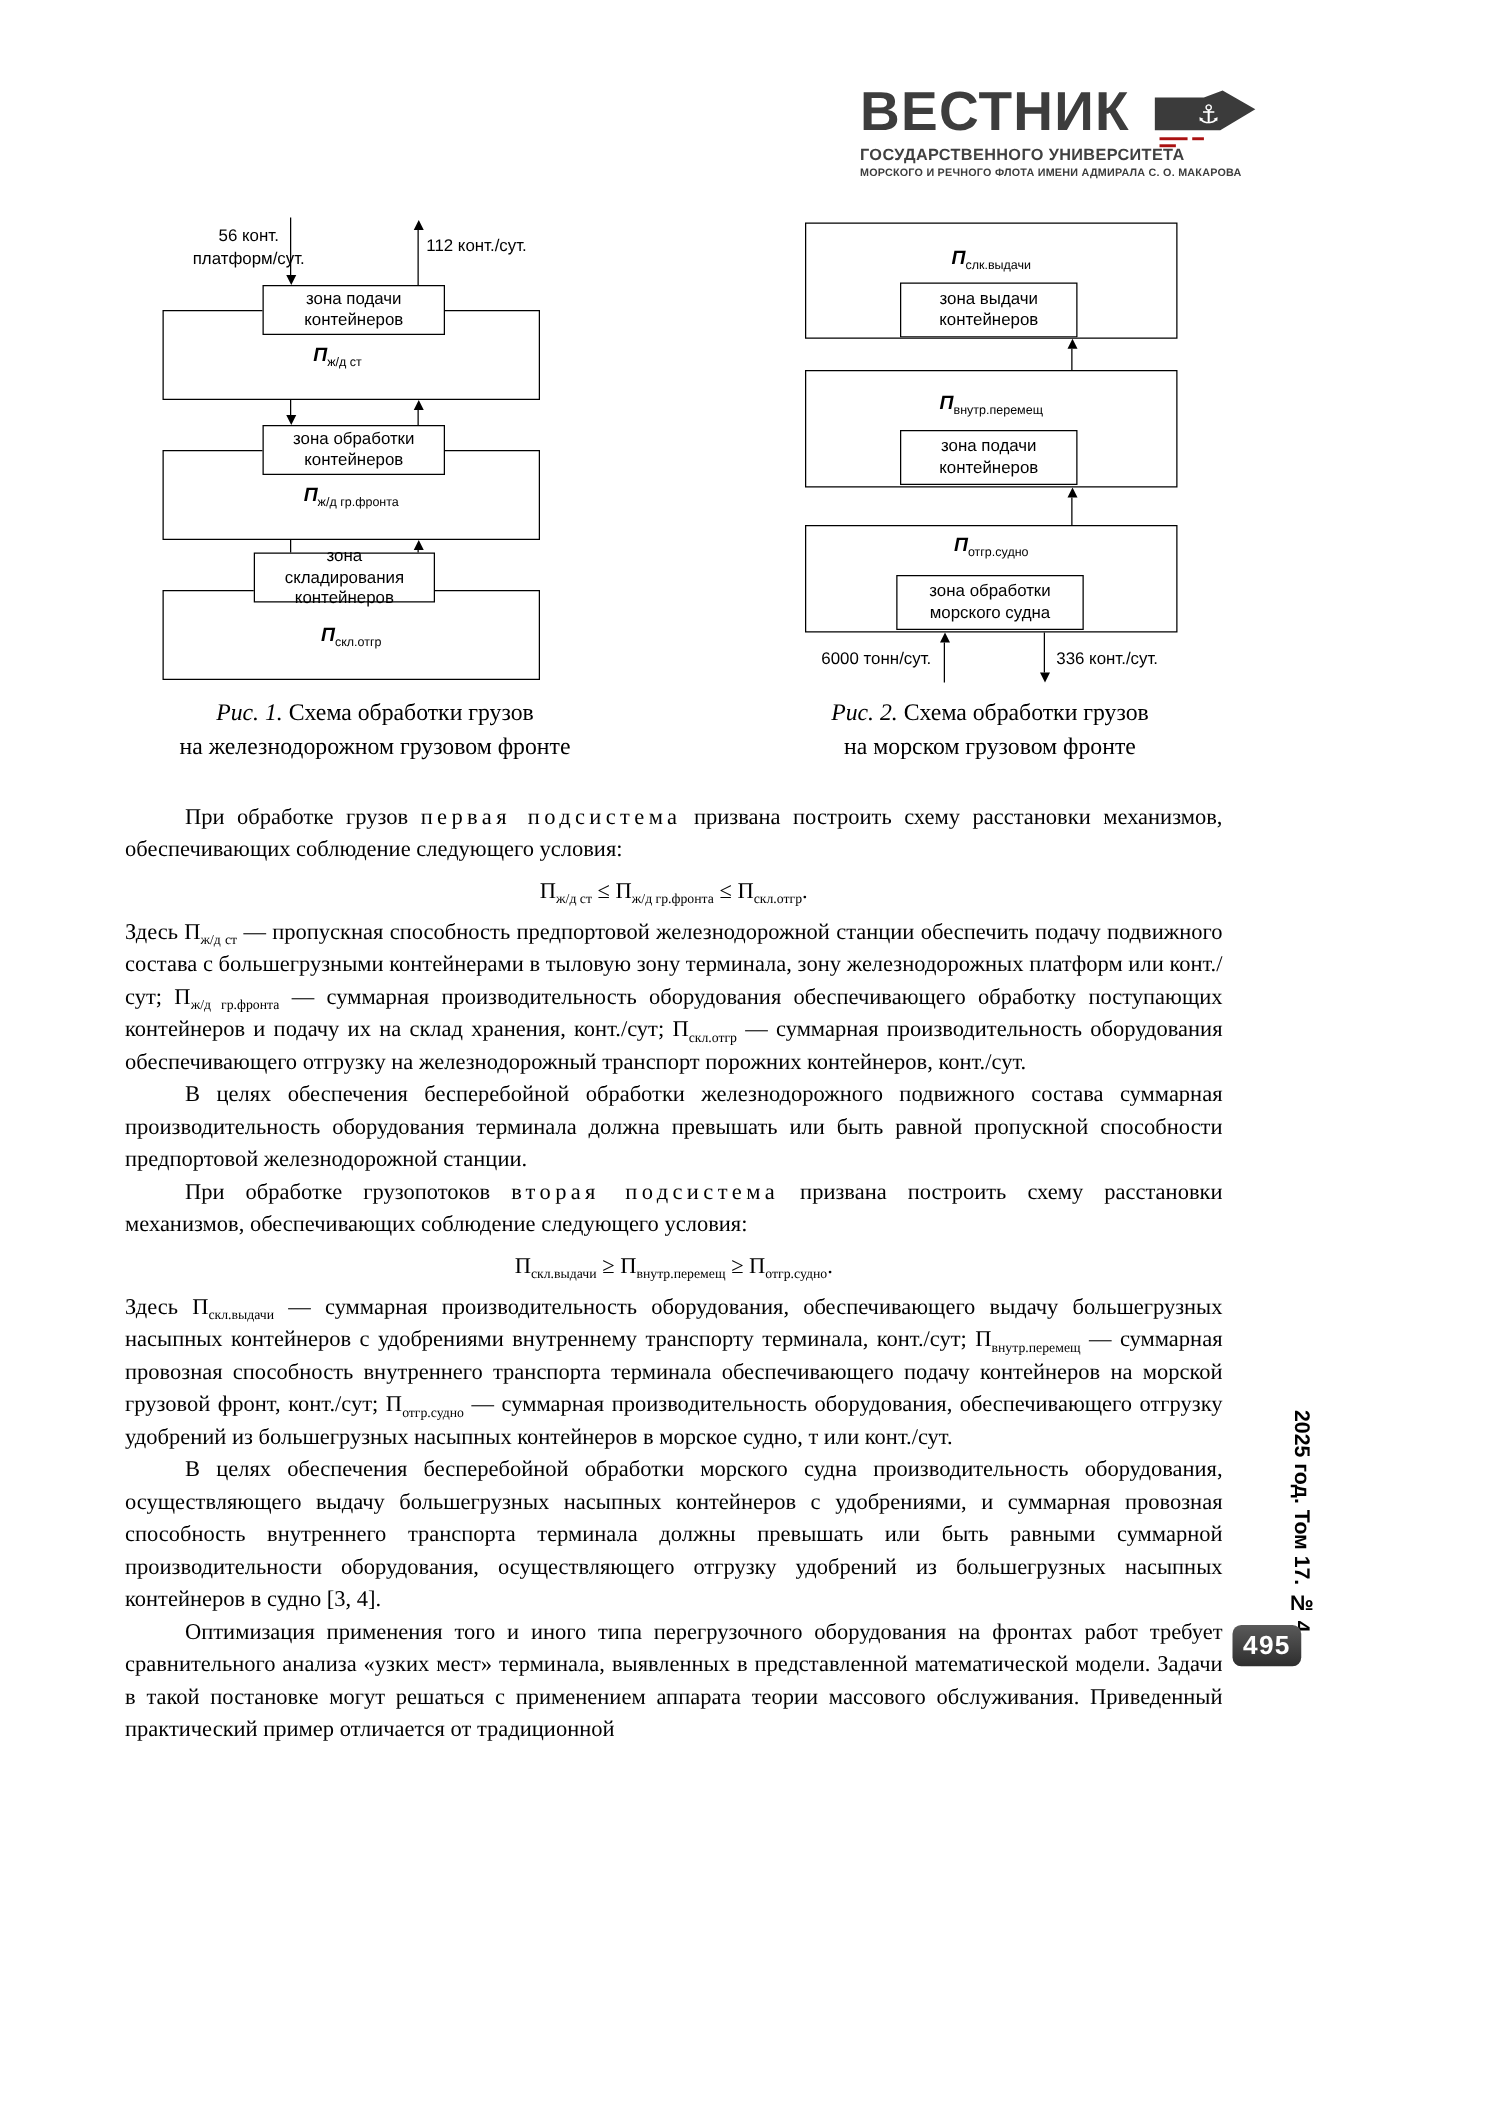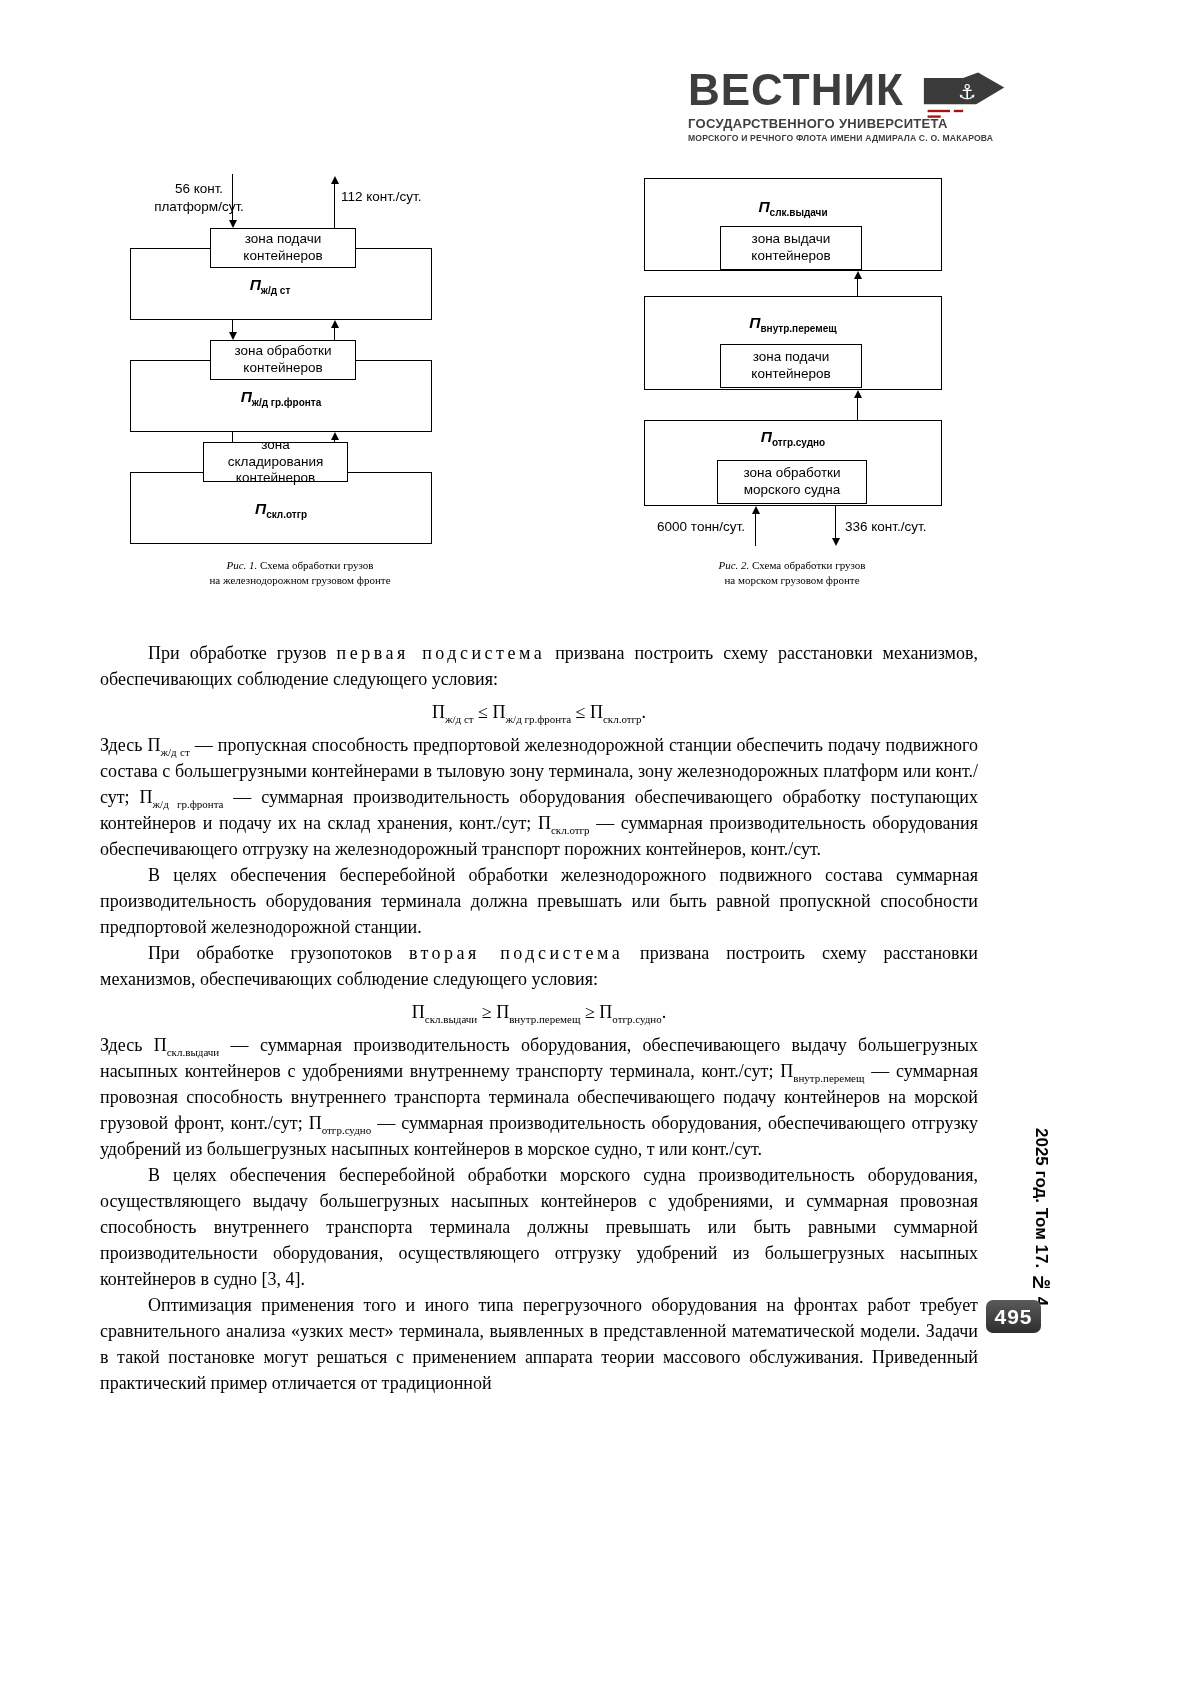--- a/index.html
+++ b/index.html
@@ -29,33 +29,33 @@
   
   .fig { position:absolute; font-family:"Liberation Sans", sans-serif; font-size:13.5px; }
   .fig > div, .fig > section { position:absolute; }
   .box { position:absolute; border:1px solid #000; background:#fff; }
   .zone {
     display:flex; align-items:center; justify-content:center;
     text-align:center; line-height:1.25; padding:2px 22px;
   }
   .pi-label { position:absolute; text-align:center; }
   .pi { font-weight:bold; font-style:italic; font-size:15.5px; }
-  .pi sub { font-style:normal; font-weight:bold; font-size:10px; }
+  .pi sub { font-style:normal; font-weight:normal; font-size:10px; }
   .flow-label { position:absolute; white-space:nowrap; text-align:center; line-height:1.3; }
 
   .arr { position:absolute; width:0; border-left:1.5px solid #000; }
   .arr::after {
     content:""; position:absolute; width:0; height:0; left:-3.9px;
     border-left:4.5px solid transparent; border-right:4.5px solid transparent;
   }
   .arr.down::after { border-top:8px solid #000; bottom:-8px; }
   .arr.up::after   { border-bottom:8px solid #000; top:-8px; }
 
   .caption {
-    position:absolute; text-align:center; font-size:11px; line-height:1.4;
+    position:absolute; text-align:center; font-size:19px; line-height:1.4;
     font-family:"Liberation Serif", serif;
   }
   .fig-num { font-style:italic; }
 
   
   .article {
     position:absolute; left:100px; top:634px; width:878px;
     font-size:18px; line-height:26px; text-align:justify;
   }
   .para { margin:0; }

